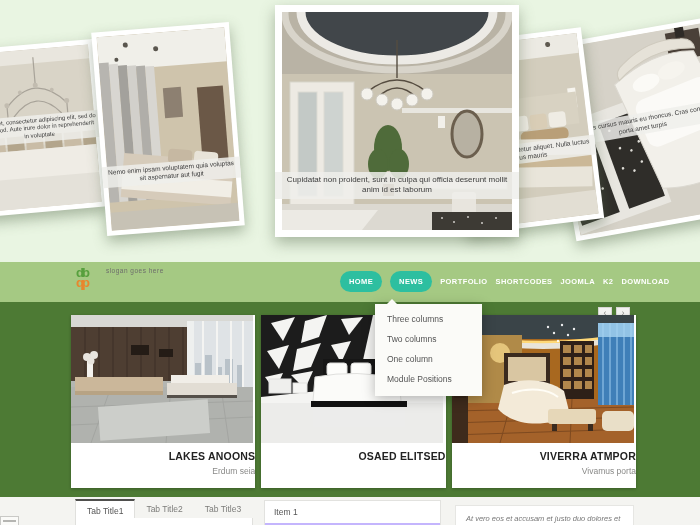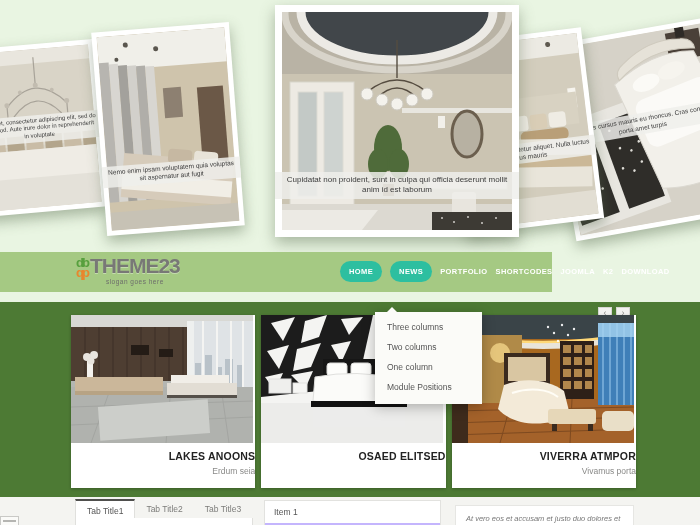--- a/index.html
+++ b/index.html
@@ -23,34 +23,34 @@
   .photo3 .scene{width:230px;height:218px;}
   .photo3 .cap{top:72%;font-size:8px;padding:3px 6px;}
   .photo4{left:455px;top:35px;padding:5px;transform:rotate(-7deg);z-index:3;}
   .photo4 .scene{width:128px;height:182px;}
   .photo4 .cap{top:56%;font-size:6.5px;}
   .photo5{left:558px;top:30px;padding:5px;transform:rotate(-10deg);z-index:2;}
   .photo5 .scene{width:160px;height:188px;}
   .photo5 .cap{top:42%;font-size:6.5px;}
 
   
-  .navbar{position:absolute;top:252px;left:0;width:552px;height:40px;background:#a5c983;z-index:10;}
+  .navbar{position:absolute;top:262px;left:0;width:700px;height:40px;background:#a5c983;z-index:10;}
   .logo{position:absolute;left:76px;top:4px;display:flex;align-items:flex-start;cursor:pointer;}
   .mono{display:flex;flex-direction:column;margin-right:2px;margin-top:2px;}
   .mono b{font-size:13px;line-height:10px;letter-spacing:-2px;font-weight:bold;}
   .mono .g{color:#57a03e;} .mono .o{color:#e8872e;}
   .logo-title{font-size:21px;font-weight:bold;color:#787876;letter-spacing:-1px;line-height:20px;
               text-shadow:0 1px 0 rgba(255,255,255,.35);}
   .logo-slogan{font-size:6.5px;color:#6d6d6b;margin-top:1px;margin-left:16px;letter-spacing:.5px;}
   .menu{position:absolute;left:340px;top:9px;display:flex;align-items:center;gap:8px;justify-content:space-between;}
   .menu-item{font-size:7.5px;font-weight:bold;color:#fff;letter-spacing:.4px;cursor:pointer;white-space:nowrap;}
   .menu-item.pill{background:#2dbfa0;padding:6px 9px;border-radius:12px;}
 
   
-  .dropdown{position:absolute;left:375px;top:312px;width:107px;background:#fbfbf8;
+  .dropdown{position:absolute;left:375px;top:304px;width:107px;background:#fbfbf8;
             box-shadow:0 3px 12px rgba(0,0,0,.28);padding:5px 0 7px;z-index:30;}
   .dropdown:before{content:"";position:absolute;top:-5px;left:12px;border-left:5px solid transparent;
             border-right:5px solid transparent;border-bottom:5px solid #fbfbf8;}
   .dd-item{font-size:8.5px;color:#555;padding:5px 12px;cursor:pointer;}
 
   
   .main{position:absolute;top:302px;left:0;width:700px;height:195px;background:#4d7a34;}
   .arrows{position:absolute;right:70px;top:5px;display:flex;gap:4px;}
   .arrow{width:12px;height:12px;background:#f2f2ef;border:1px solid #d6d6d2;color:#8a8a86;
          font-size:9px;line-height:11px;text-align:center;cursor:pointer;}
@@ -279,21 +279,20 @@
     </div>
   </div>
 
   <div class="navbar">
     <div class="logo">
       <span class="mono">
         <b class="g">db</b>
         <b class="o">qp</b>
       </span>
       <span>
-        <span class="logo-title">THEME23</span>
         <div class="logo-slogan">slogan goes here</div>
       </span>
     </div>
     <div class="menu">
       <span class="menu-item pill">HOME</span>
       <span class="menu-item pill">NEWS</span>
       <span class="menu-item">PORTFOLIO</span>
       <span class="menu-item">SHORTCODES</span>
       <span class="menu-item">JOOMLA</span>
       <span class="menu-item">K2</span>

